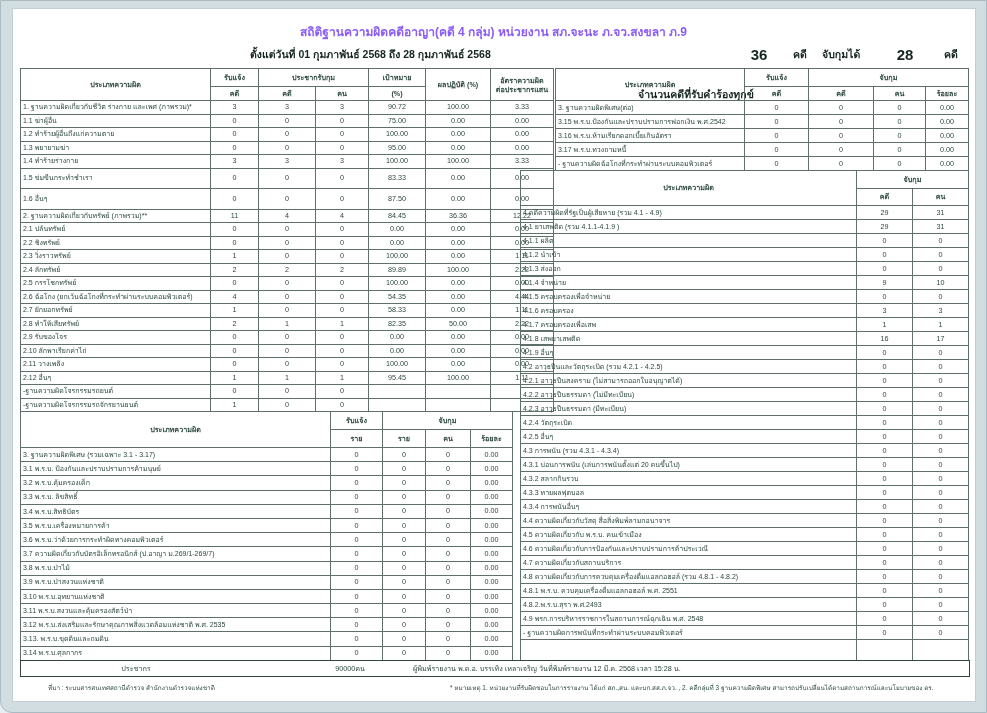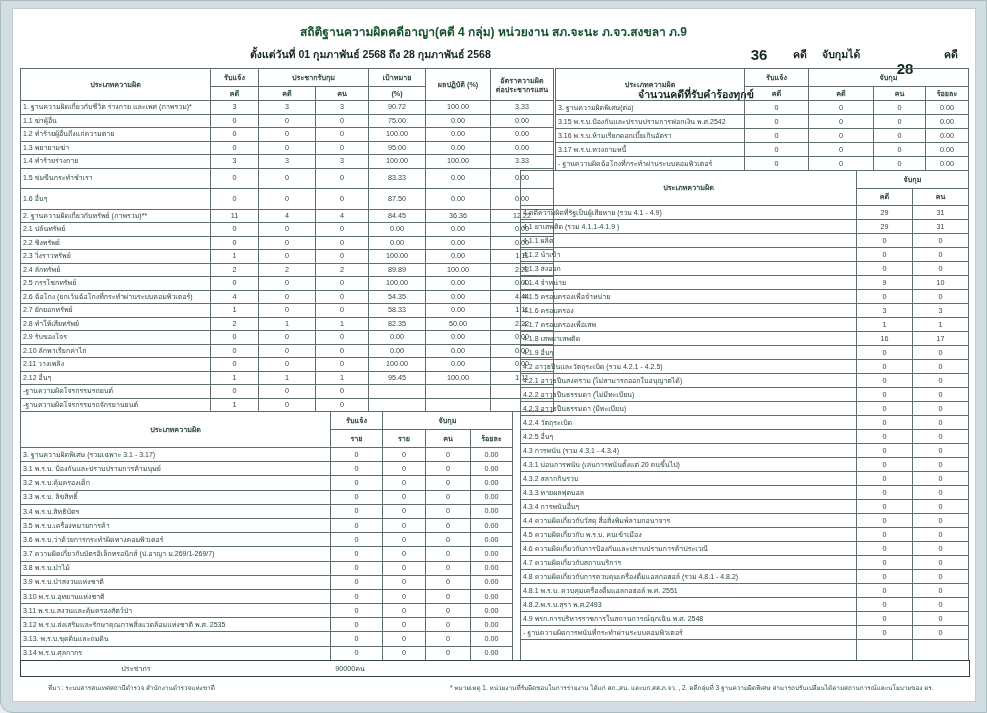--- a/index.html
+++ b/index.html
@@ -12,21 +12,21 @@
     position:absolute;left:0;top:0;width:985px;height:711px;
     background:#d2dde2;border:1px solid #a9bac1;border-radius:0 0 0 12px;
   }
   .page{
     position:absolute;left:12px;top:8px;width:962px;height:692px;
     background:#ffffff;border:1px solid #c2ced4;
   }
   .abs{position:absolute;}
   .title{
     left:0;top:22px;width:987px;text-align:center;
-    font-size:12px;font-weight:bold;color:#14532d;
+    font-size:12px;font-weight:bold;color:#8b5cf6;
   }
   .subline{font-size:10.5px;color:#15251f;font-weight:bold;}
   .num-big{font-size:15px;color:#15251f;text-align:center;font-weight:bold;}
   table{
     position:absolute;border-collapse:collapse;table-layout:fixed;
     font-size:7px;color:#2b463f;
   }
   th,td{
     border:1px solid #5f6f6a;overflow:hidden;white-space:nowrap;
     padding:0;line-height:1.1;
@@ -77,21 +77,21 @@
 <div class="frame"></div>
 <div class="page"></div>
 
 <div class="abs title">สถิติฐานความผิดคดีอาญา(คดี 4 กลุ่ม) หน่วยงาน สภ.จะนะ ภ.จว.สงขลา ภ.9</div>
 
 <div class="abs subline" style="left:250px;top:46px;">ตั้งแต่วันที่ 01 กุมภาพันธ์ 2568 ถึง 28 กุมภาพันธ์ 2568</div>
 <div class="abs subline" style="left:638px;top:46px;margin-top:40px;">จำนวนคดีที่รับคำร้องทุกข์</div>
 <div class="abs num-big" style="left:742px;top:46px;width:34px;">36</div>
 <div class="abs subline" style="left:793px;top:46px;">คดี</div>
 <div class="abs subline" style="left:822px;top:46px;">จับกุมได้</div>
-<div class="abs num-big" style="left:888px;top:46px;width:34px;margin-top:14px;">28</div>
+<div class="abs num-big" style="left:888px;top:46px;width:34px;">28</div>
 <div class="abs subline" style="left:944px;top:46px;">คดี</div>
 
 <table id="t-l1">
   <colgroup>
     <col style="width:190px">
       <col style="width:48px">
       <col style="width:57px">
     <col style="width:53px">
       <col style="width:57px">
       <col style="width:65px">
@@ -684,16 +684,17 @@
         <td class="lbl"></td>
         <td class="num"></td>
         <td class="num"></td>
       </tr>
     </tbody>
 </table>
 
 <div class="abs footerbar">
   <span style="left:0;width:230px;text-align:center;">ประชากร</span>
   <span style="left:284px;width:90px;text-align:center;">90000คน</span>
+  <span style="left:392px;">ผู้พิมพ์รายงาน พ.ต.อ. บรรเทิง เหลาเจริญ วันที่พิมพ์รายงาน 12 มี.ค. 2568  เวลา 15:28 น.</span>
 </div>
 
 <div class="abs fn" style="left:48px;top:683px;">ที่มา : ระบบสารสนเทศสถานีตำรวจ  สำนักงานตำรวจแห่งชาติ</div>
 <div class="abs fn" style="left:450px;top:683px;">* หมายเหตุ   1. หน่วยงานที่รับผิดชอบในการรายงาน ได้แก่ สภ.,สน. และบก.สส.ภ.จว. , 2. คดีกลุ่มที่ 3 ฐานความผิดพิเศษ สามารถปรับเปลี่ยนได้ตามสถานการณ์และนโยบายของ ตร.</div>
 
 </body></html>

